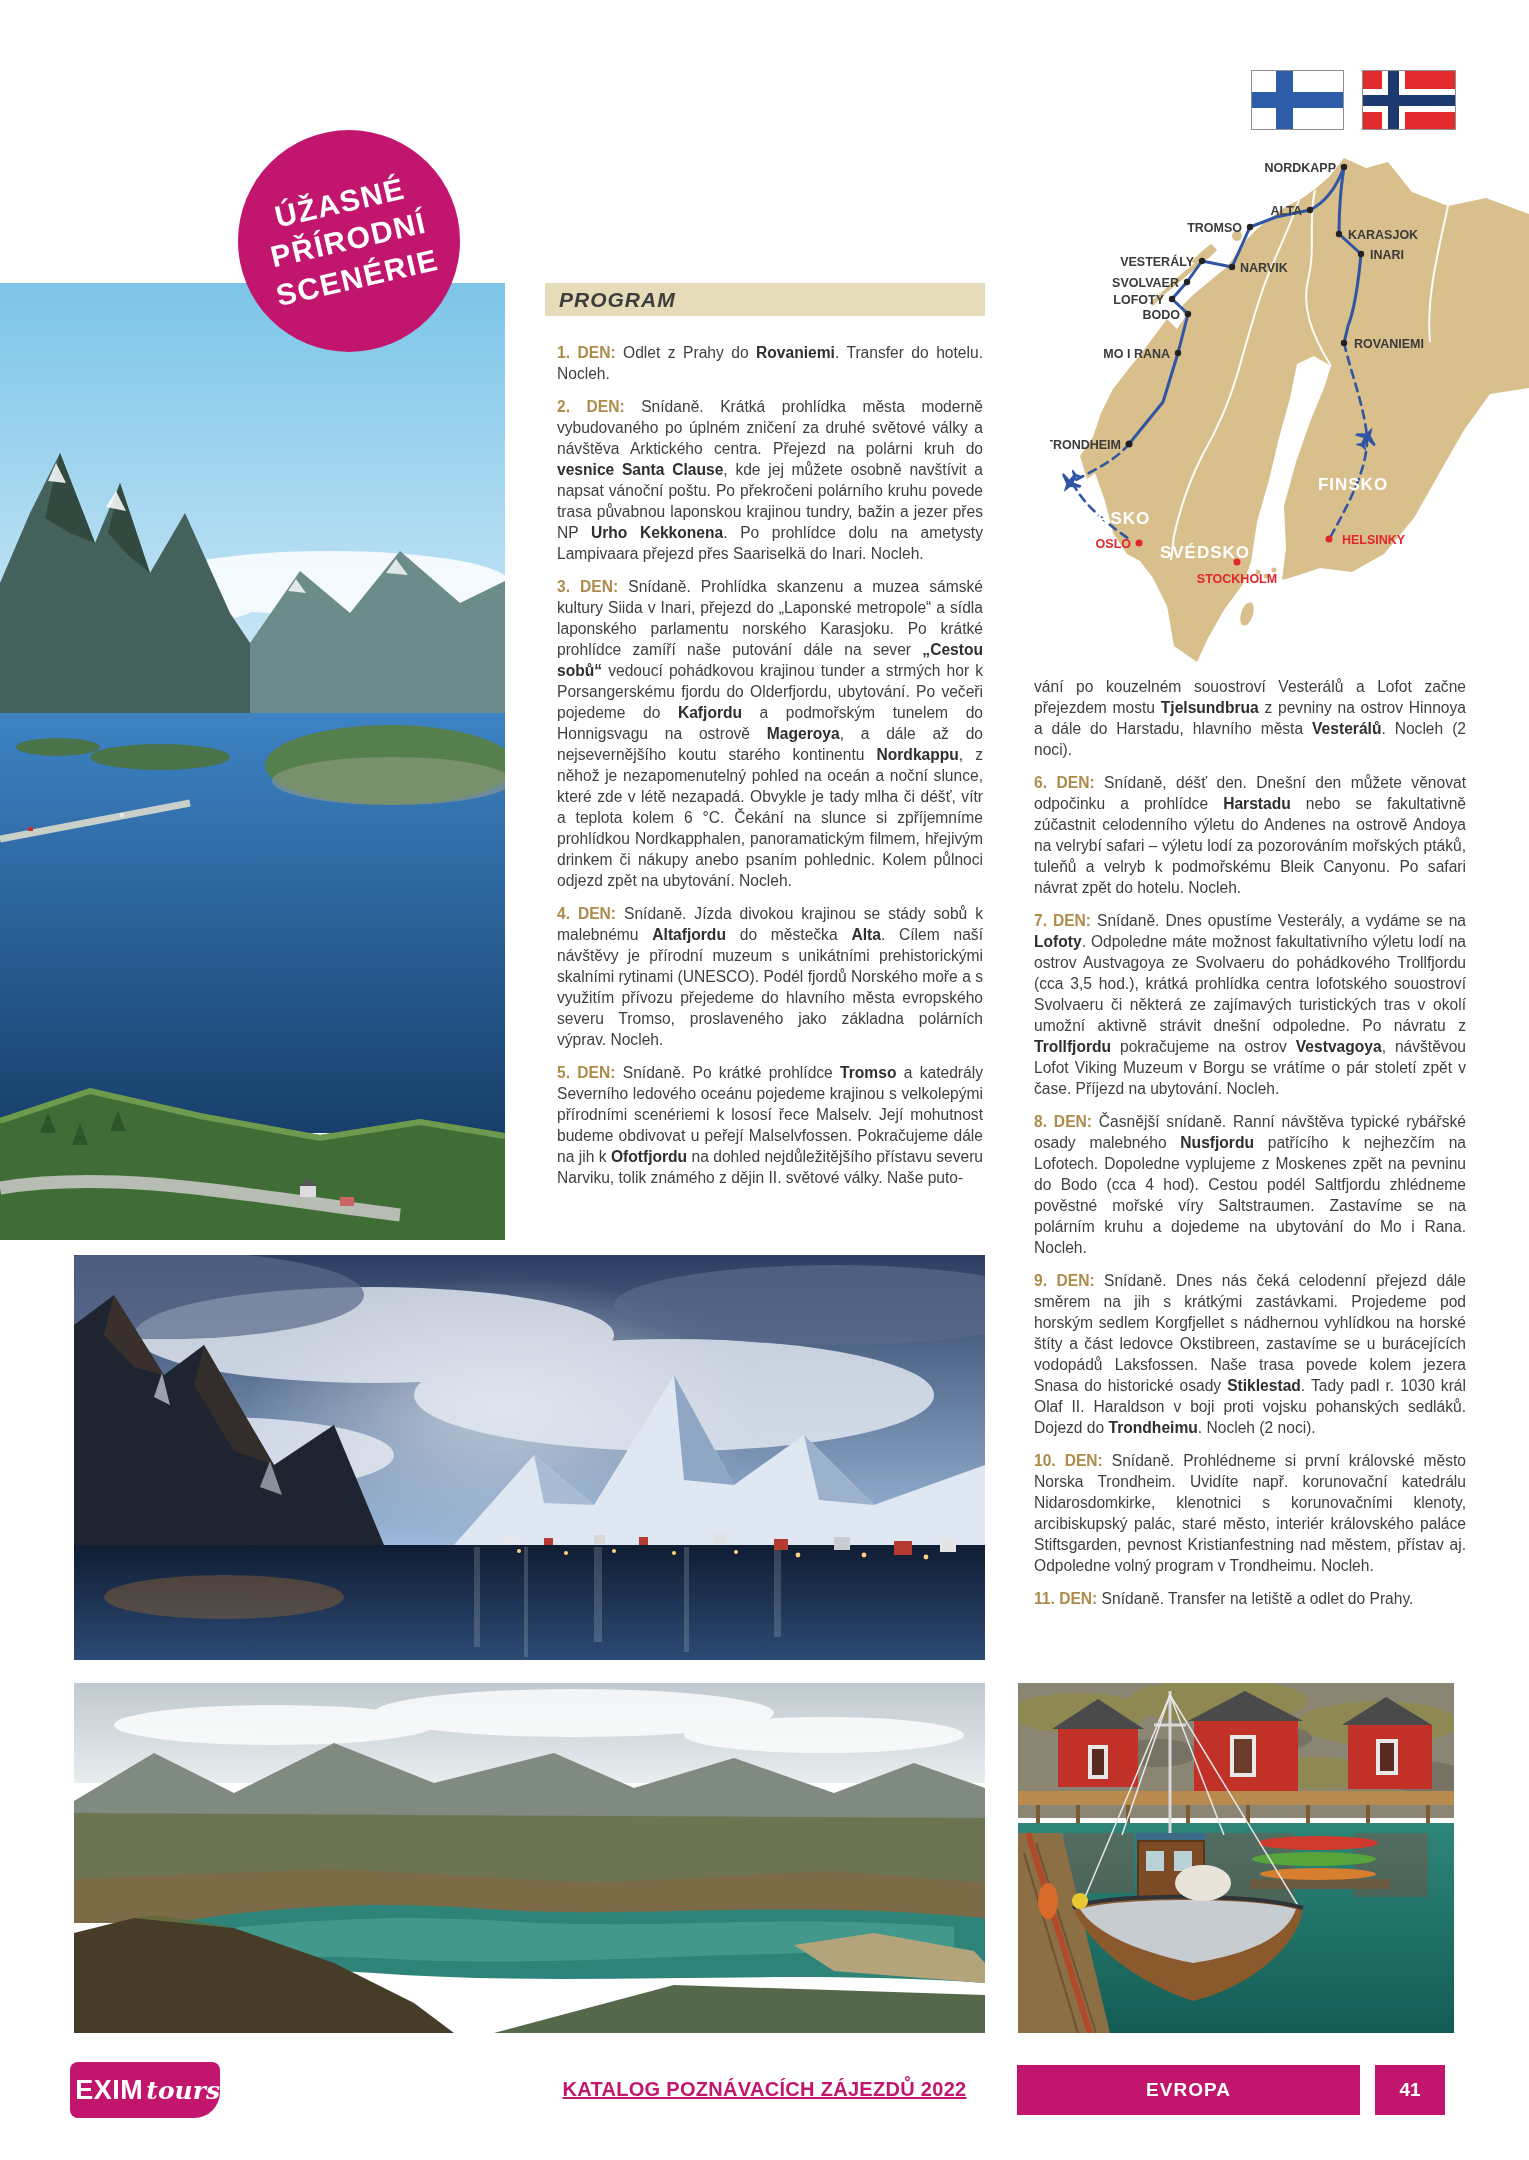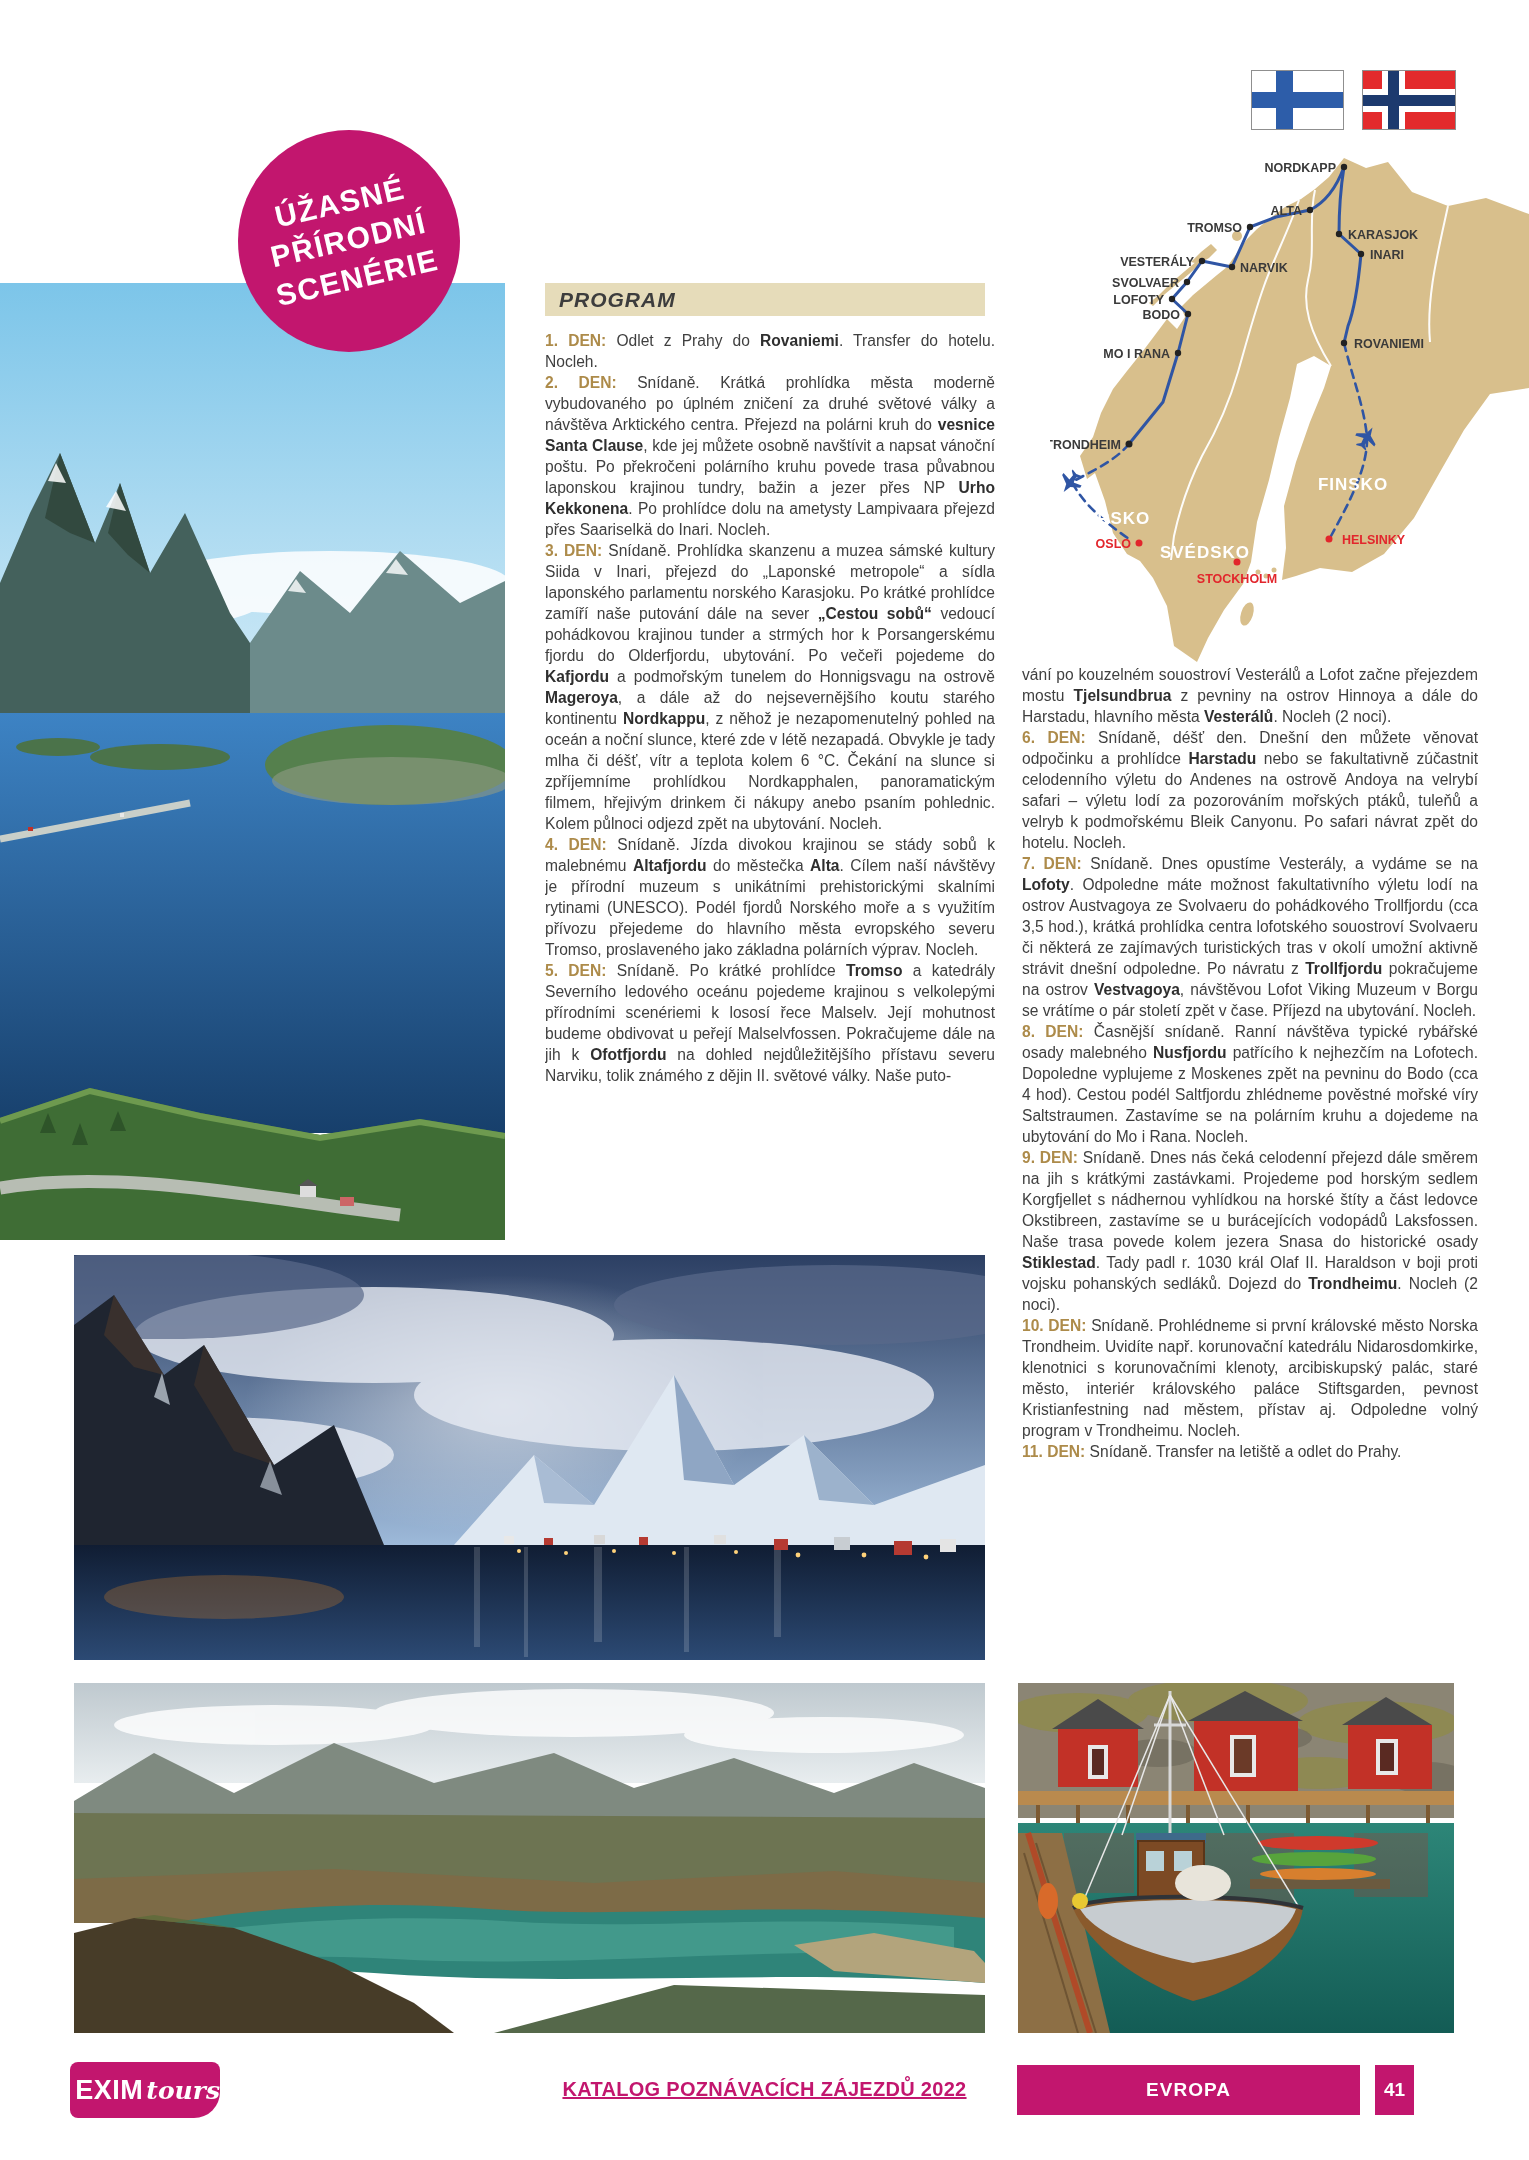--- a/index.html
+++ b/index.html
@@ -34,42 +34,42 @@
   #photo3{left:74px;top:1683px;width:911px;height:350px;}
   #photo4{left:1018px;top:1683px;width:436px;height:350px;}
 
   
   .program-bar{position:absolute;left:545px;top:283px;width:440px;height:33px;background:#e6dcba;
                color:#3d3d3d;font-weight:bold;font-size:21px;letter-spacing:1px;
                line-height:33px;padding-left:14px;box-sizing:border-box;font-style:italic;}
   .col{position:absolute;overflow:hidden;}
   #col-left{left:545px;top:330px;width:450px;height:912px;}
   #col-right{left:1022px;top:664px;width:456px;height:1006px;}
-  .col p{margin:0;text-align:justify;font-size:15.6px;line-height:21px;color:#3f3f3f;}
+  .col p{margin:12px;text-align:justify;font-size:15.6px;line-height:21px;color:#3f3f3f;}
   .day-label{color:#ad8b4a;font-weight:bold;}
   .col b{color:#2f2f2f;}
 
   
   #map{position:absolute;left:1050px;top:140px;width:479px;height:530px;}
   .city-label{font-size:12.5px;font-weight:bold;fill:#3a3a3a;}
   .capital-label{font-size:12.5px;font-weight:bold;fill:#e2262c;}
   .country-label{font-size:17px;font-weight:bold;fill:#ffffff;letter-spacing:1px;}
 
   
   .footer-logo{position:absolute;left:70px;top:2062px;width:150px;height:56px;background:#c2166e;
                border-radius:8px 8px 26px 8px;display:flex;align-items:center;justify-content:center;gap:5px;}
   .footer-logo .exim{color:#fff;font-weight:bold;font-size:27px;letter-spacing:.5px;}
   .footer-logo .tours{color:#fff;font-family:"DejaVu Serif",serif;font-style:italic;
                       font-weight:bold;font-size:25px;margin-left:-2px;}
   .footer-catalog{position:absolute;left:50%;transform:translateX(-50%);top:2078px;color:#c2166e;
                   font-weight:bold;font-size:20px;letter-spacing:.3px;white-space:nowrap;text-decoration:underline;}
   .footer-region{position:absolute;left:1017px;top:2065px;width:343px;height:50px;background:#c2166e;
                  color:#fff;font-weight:bold;font-size:19px;letter-spacing:1px;
                  display:flex;align-items:center;justify-content:center;}
-  .footer-page{position:absolute;left:1375px;top:2065px;width:39px;height:50px;background:#c2166e;
+  .footer-page{position:absolute;left:1375px;top:2065px;width:70px;height:50px;background:#c2166e;
                color:#fff;font-weight:bold;font-size:19px;
                display:flex;align-items:center;justify-content:center;}
 </style>
 </head>
 <body>
 
 <div class="flag flag-fi"></div>
 <div class="flag flag-no"></div>
 
 <div class="badge">

